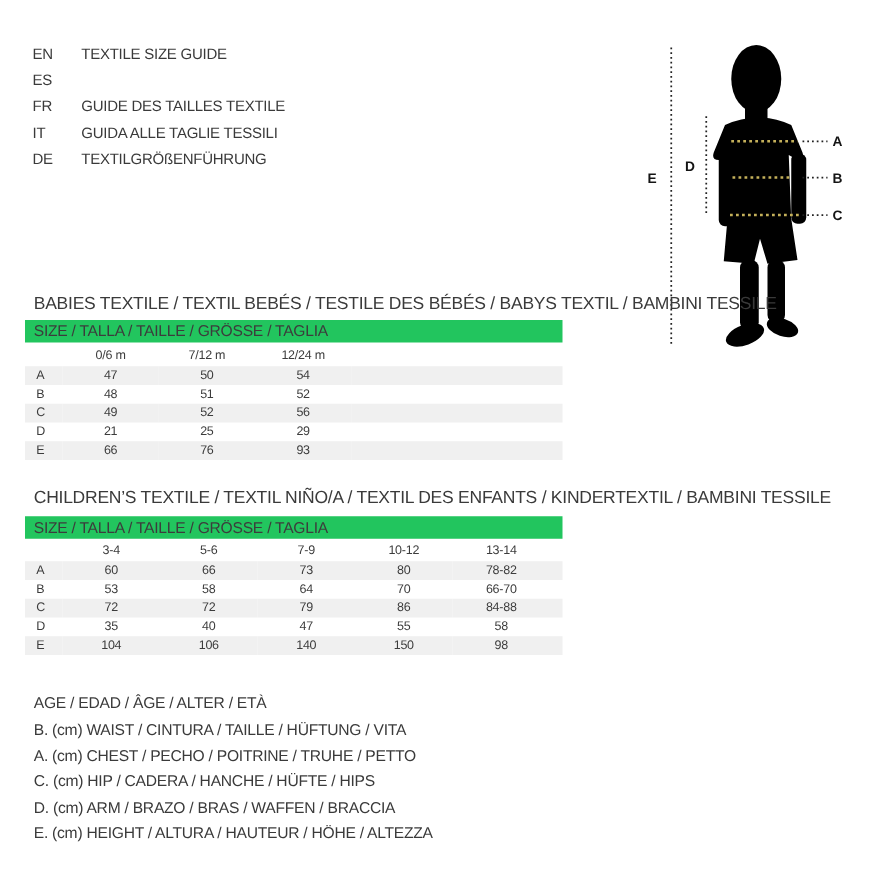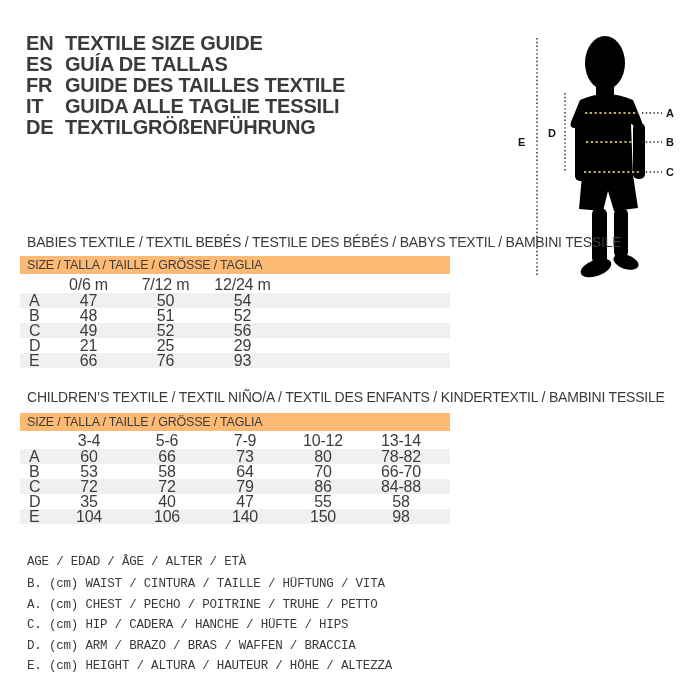--- a/index.html
+++ b/index.html
@@ -4,38 +4,38 @@
 <style>
   html,body{margin:0;padding:0;}
   body{
     width:700px;height:700px;position:relative;background:#ffffff;
     font-family:"Liberation Sans","DejaVu Sans",sans-serif;
     color:#3a3a3a;letter-spacing:-0.2px;overflow:hidden;
   }
   .abs{position:absolute;}
 
   
-  .lang-list{left:26px;top:33px;font-size:20px;line-height:21px;white-space:nowrap;font-weight:bold;}
+  .lang-list{left:26px;top:33px;font-size:12px;line-height:21px;white-space:nowrap;}
   .lang-row{display:flex;}
   .lang-code{width:39px;flex:0 0 39px;}
 
   
   .sec-title{font-size:14px;white-space:nowrap;}
 
   
   .size-bar{
-    width:423px;height:18px;background:#fdba74;
+    width:423px;height:18px;background:#22c55e;
     font-size:12.5px;line-height:18px;padding-left:7px;box-sizing:border-box;
     white-space:nowrap;color:#3c3c3c;
   }
 
   
   table.size-table{
     border-collapse:collapse;table-layout:fixed;width:430px;
-    font-size:16px;color:#3c3c3c;
+    font-size:10px;color:#3c3c3c;
   }
   table.size-table th,table.size-table td{
     font-weight:normal;text-align:center;padding:0;height:15px;line-height:15px;
   }
   table.size-table thead th{height:16px;line-height:16px;}
   table.size-table .rowlabel{text-align:left;padding-left:9px;}
   table.size-table tr.band{background:#f0f0f0;}
 
   
   .legend{font-size:12.5px;line-height:20.4px;white-space:nowrap;}
@@ -50,21 +50,20 @@
 </head>
 <body>
 
 <div class="abs lang-list">
   <div class="lang-row">
     <span class="lang-code">EN</span>
     <span>TEXTILE SIZE GUIDE</span>
   </div>
   <div class="lang-row">
     <span class="lang-code">ES</span>
-    <span>GUÍA DE TALLAS</span>
   </div>
   <div class="lang-row">
     <span class="lang-code">FR</span>
     <span>GUIDE DES TAILLES TEXTILE</span>
   </div>
   <div class="lang-row">
     <span class="lang-code">IT</span>
     <span>GUIDA ALLE TAGLIE TESSILI</span>
   </div>
   <div class="lang-row">
@@ -234,20 +233,20 @@
       <td>104</td>
       <td>106</td>
       <td>140</td>
       <td>150</td>
       <td>98</td>
       <td></td>
     </tr>
   </tbody>
 </table>
 
-<div class="abs legend" style="left:27px;top:552px;font-family:Liberation Mono, monospace;">
+<div class="abs legend" style="left:27px;top:552px;">
   <div class="age-line">AGE / EDAD / ÂGE / ALTER / ETÀ</div>
   <div>B. (cm) WAIST / CINTURA / TAILLE / HÜFTUNG / VITA</div>
   <div>A. (cm) CHEST / PECHO / POITRINE / TRUHE / PETTO</div>
   <div>C. (cm) HIP / CADERA / HANCHE / HÜFTE / HIPS</div>
   <div>D. (cm) ARM / BRAZO / BRAS / WAFFEN / BRACCIA</div>
   <div>E. (cm) HEIGHT / ALTURA / HAUTEUR / HÖHE / ALTEZZA</div>
 </div>
 
 </body></html>

